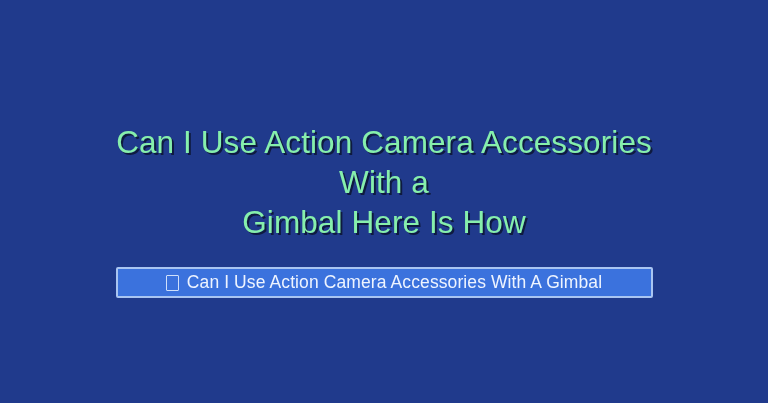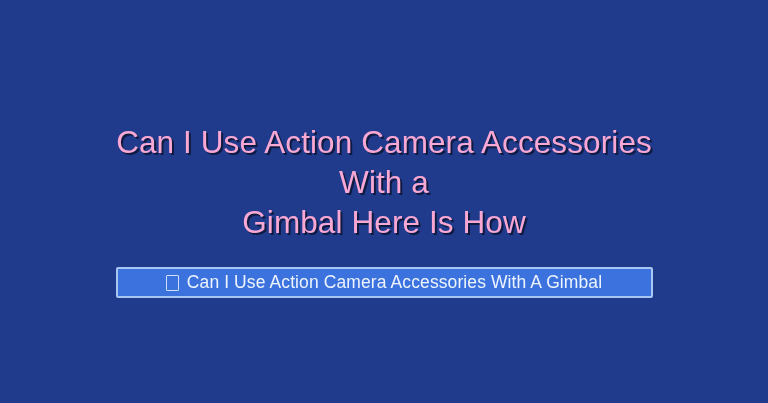--- a/index.html
+++ b/index.html
@@ -36,21 +36,21 @@
     align-items: center;
     justify-content: flex-start;
   }
   .title {
     margin: 0;
     padding: 0 34px;
     width: 652px;
     box-sizing: border-box;
     margin-top: 122px;
     text-align: center;
-    color: #f9a8d4;
+    color: #86efac;
     font-family: "Liberation Sans", sans-serif;
     font-size: 31.5px;
     font-weight: 400;
     line-height: 40px;
     letter-spacing: 0.1px;
     text-shadow: 2px 2px 0 rgba(0, 0, 0, 0.55);
     white-space: pre-line;
   }
   .cta-wrap {
     margin-top: 25px;

